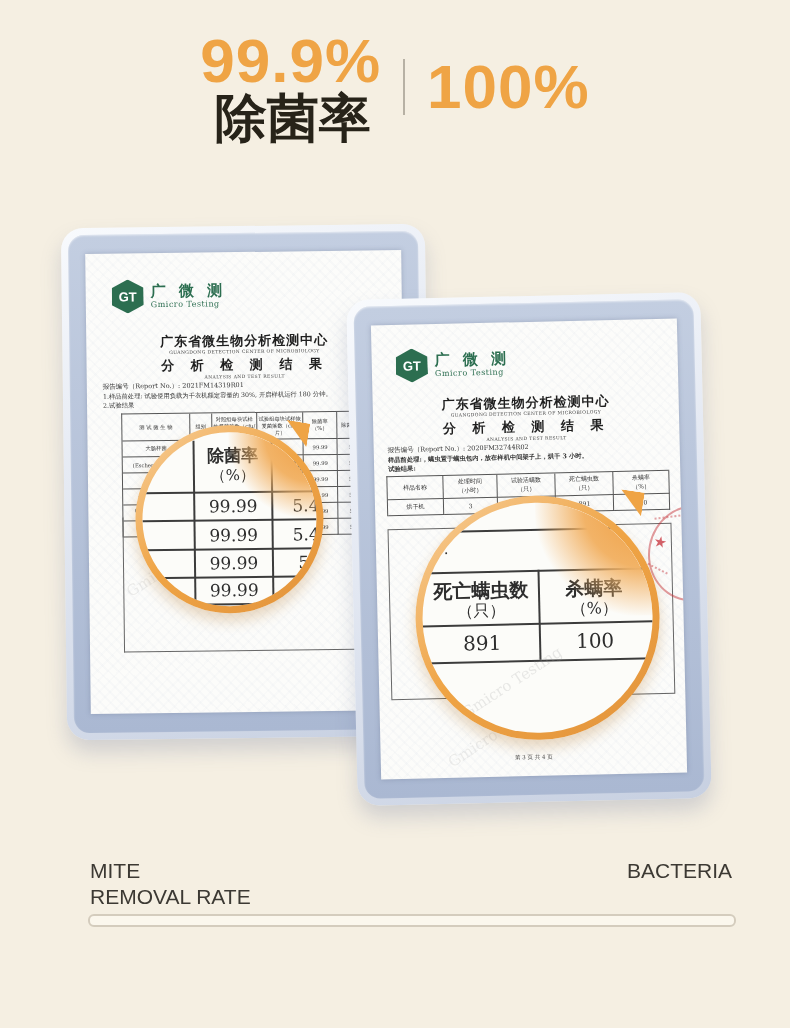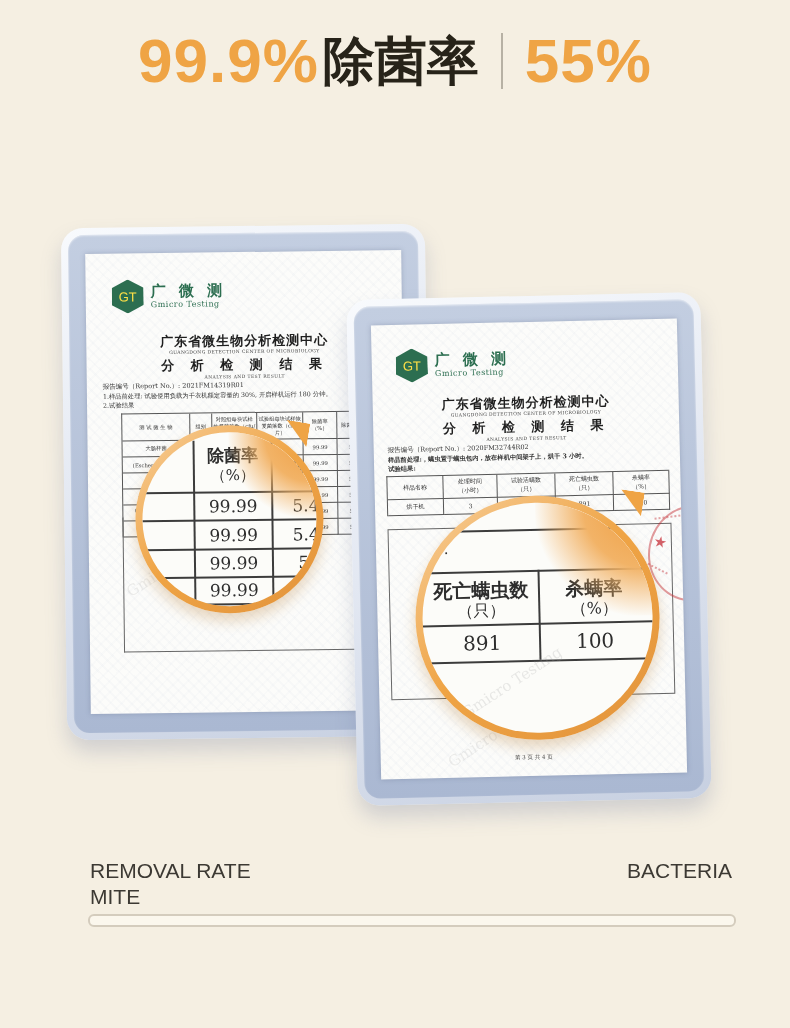--- a/index.html
+++ b/index.html
@@ -2,21 +2,21 @@
 <html><head>
 <meta charset="utf-8">
 <style>
   html,body{margin:0;padding:0;}
   body{width:790px;height:1028px;background:#f5efe2;position:relative;overflow:hidden;
        font-family:"Liberation Sans",sans-serif;}
 
   
   .hero{position:absolute;left:0;top:30px;width:790px;display:flex;justify-content:center;
         align-items:center;gap:22px;}
-  .hero .grp{display:flex;align-items:center;}
+  .hero .grp{display:flex;align-items:center;flex-direction:column;}
   .hero .num{font-size:62px;font-weight:800;color:#efa445;letter-spacing:1px;line-height:1;}
   .hero .lbl{font-size:52px;font-weight:800;color:#272319;line-height:1;margin-left:4px;}
   .hero .divider{width:2px;height:56px;background:#b7b1a4;}
 
   .note{position:absolute;left:0;top:114px;width:790px;text-align:center;color:#46423a;
         font-size:21px;line-height:32px;font-weight:600;}
 
   
   .tablet{position:absolute;border-radius:22px;
           background:linear-gradient(160deg,#f8fafd 0%,#e3e8f2 45%,#c7d0e1 100%);
@@ -32,21 +32,21 @@
   .tablet-left{left:64px;top:226px;width:364px;height:512px;transform:rotate(-0.7deg);z-index:1;}
   .tablet-left .paper{inset:26px 24px;}
   .tablet-right{left:352px;top:296px;width:354px;height:506px;transform:rotate(-1.3deg);z-index:2;}
   .tablet-right .paper{inset:26px 24px;}
 
   
   .cert{font-family:"DejaVu Serif",serif;color:#333;}
   .logo-row{position:absolute;display:flex;align-items:center;gap:7px;}
   .hex{width:32px;height:34px;background:#2c6e50;display:flex;align-items:center;justify-content:center;
        clip-path:polygon(50% 0,100% 25%,100% 75%,50% 100%,0 75%,0 25%);
-       color:#fde047;font-weight:400;font-size:13px;font-family:"Liberation Sans",sans-serif;}
+       color:#ffffff;font-weight:700;font-size:13px;font-family:"Liberation Sans",sans-serif;}
   .logo-name{color:#2c6e50;font-weight:700;font-size:15px;letter-spacing:4px;line-height:1.1;}
   .logo-sub{color:#2c6e50;font-size:8px;letter-spacing:.5px;font-family:"DejaVu Serif",serif;}
   .c-title{position:absolute;left:0;width:100%;text-align:center;font-weight:700;color:#1f1f1f;
            font-size:13px;letter-spacing:1px;}
   .c-title-en{position:absolute;left:0;width:100%;text-align:center;color:#3c3c3c;font-size:4.5px;
               letter-spacing:.4px;}
   .c-result{position:absolute;left:0;width:100%;text-align:center;font-weight:700;color:#1f1f1f;
             font-size:13px;letter-spacing:6px;}
   .c-report{position:absolute;font-size:6.5px;color:#333;}
   .c-note{position:absolute;font-size:6.3px;color:#333;line-height:1.5;}
@@ -87,21 +87,21 @@
 </head>
 <body>
 
 <div class="hero">
   <div class="grp">
     <span class="num">99.9%</span>
     <span class="lbl">除菌率</span>
   </div>
   <div class="divider"></div>
   <div class="grp">
-    <span class="num">55%</span>
+    <span class="num">100%</span>
   </div>
 </div>
 <div class="note">
 </div>
 
 <div class="tablet tablet-left">
   <div class="bezel"></div>
   <div class="paper cert">
 
     <div class="logo-row" style="left:26px;top:26px;">
@@ -286,19 +286,19 @@
         <div class="fold"></div>
       </div>
       <div class="fold-tip"></div>
     </div>
 
     <div class="pagefoot" style="top:432px;">第 3 页 共 4 页</div>
   </div>
 </div>
 
 <div class="foot-lbl foot-left">
+  <div>MITE</div>
   <div>REMOVAL RATE</div>
-  <div>MITE</div>
 </div>
 <div class="foot-lbl foot-right">
   <div>BACTERIA</div>
 </div>
 <div class="pill"></div>
 
 </body></html>

